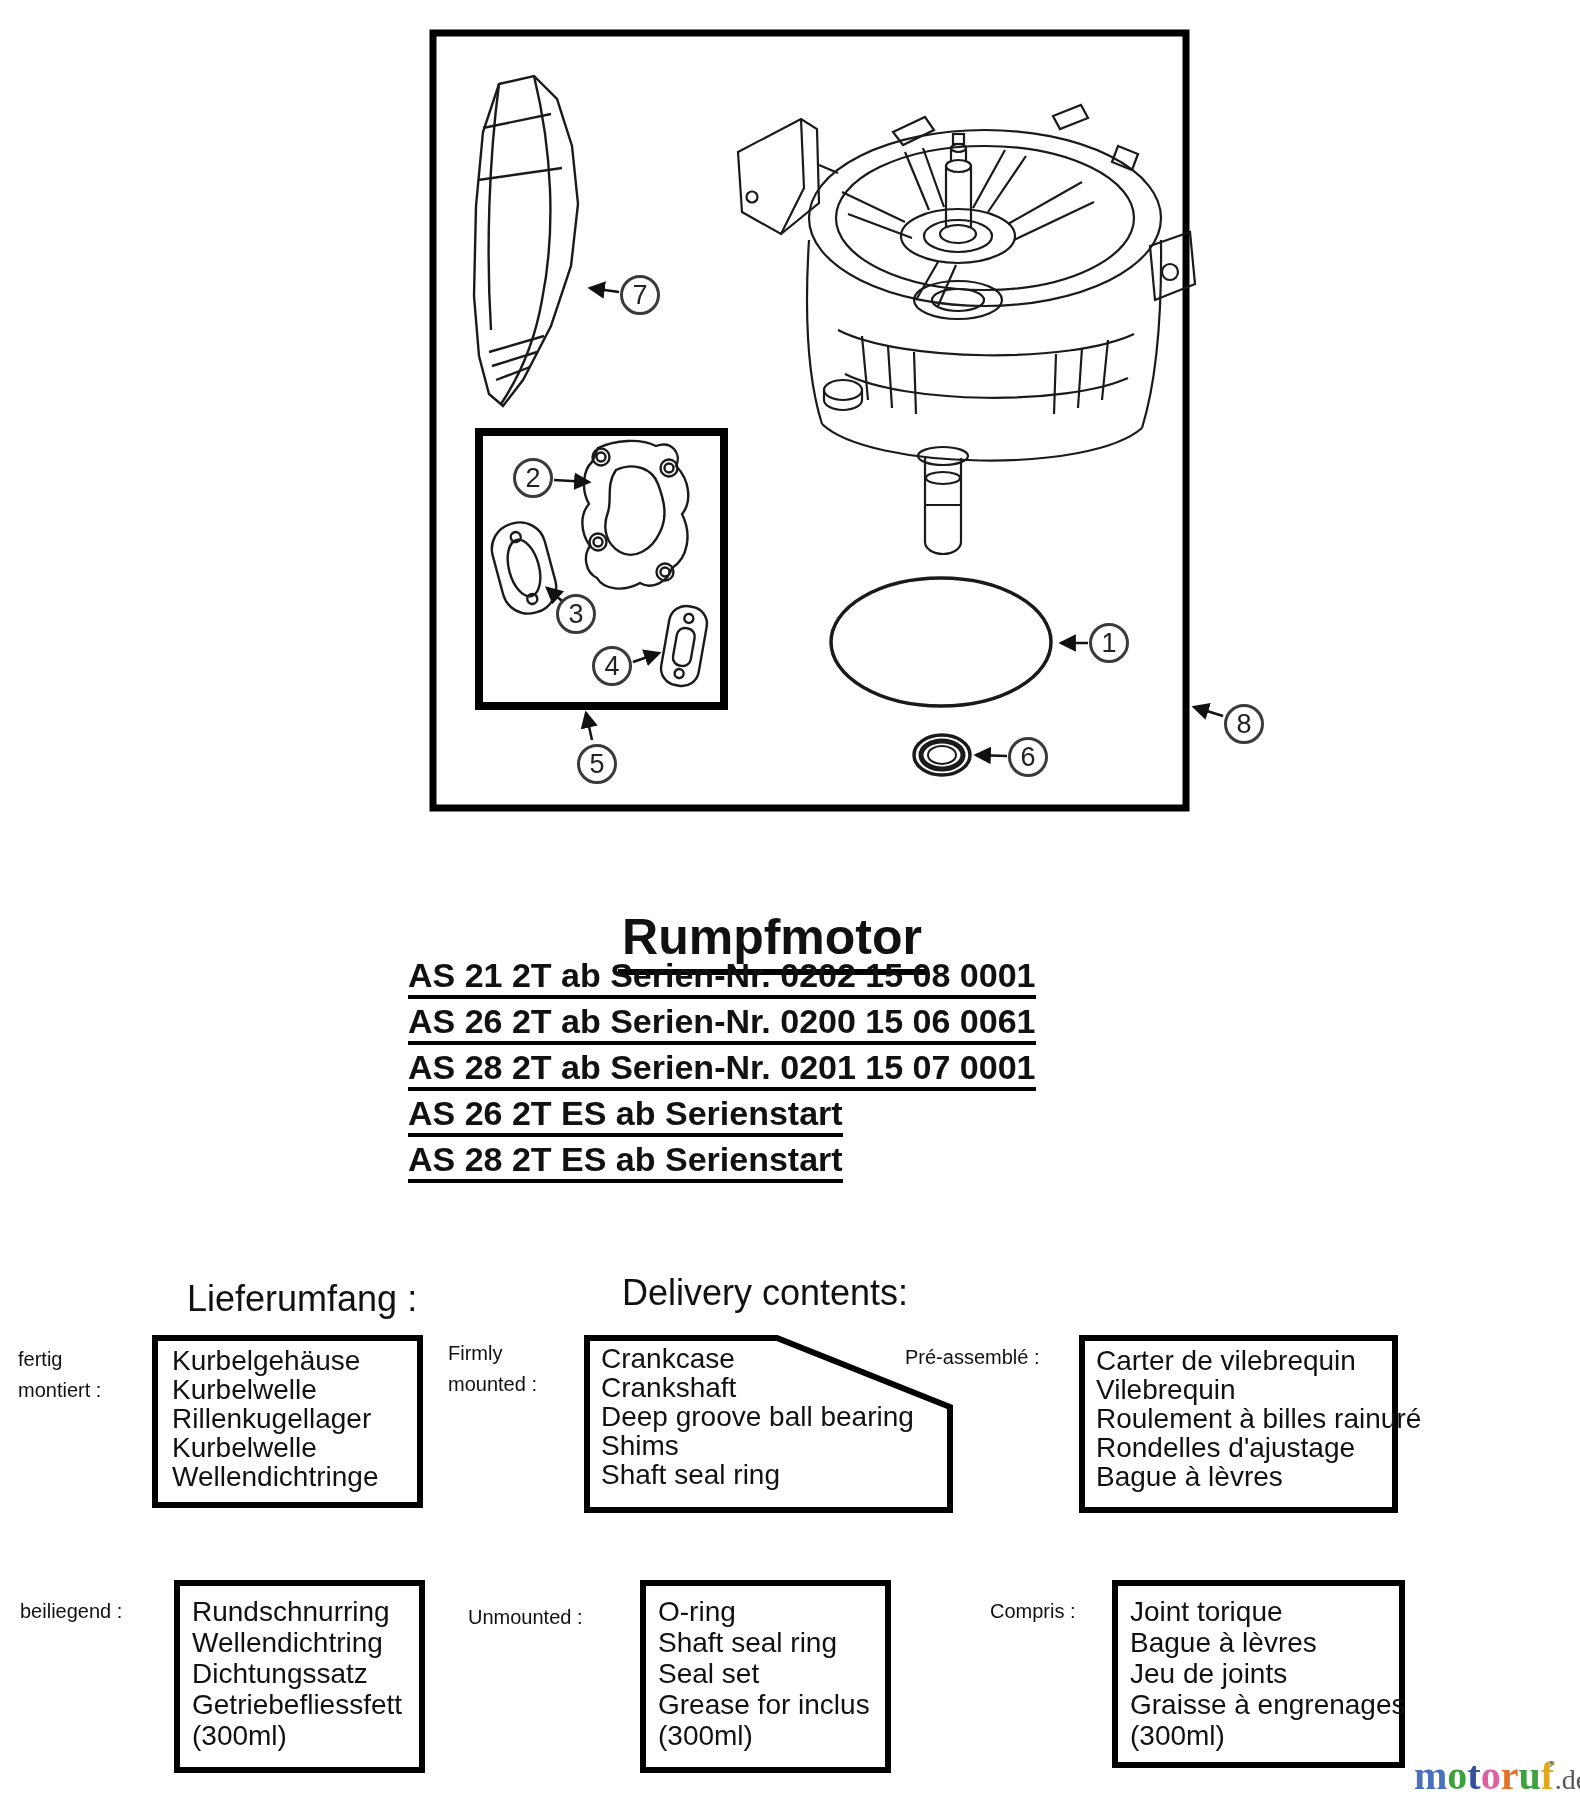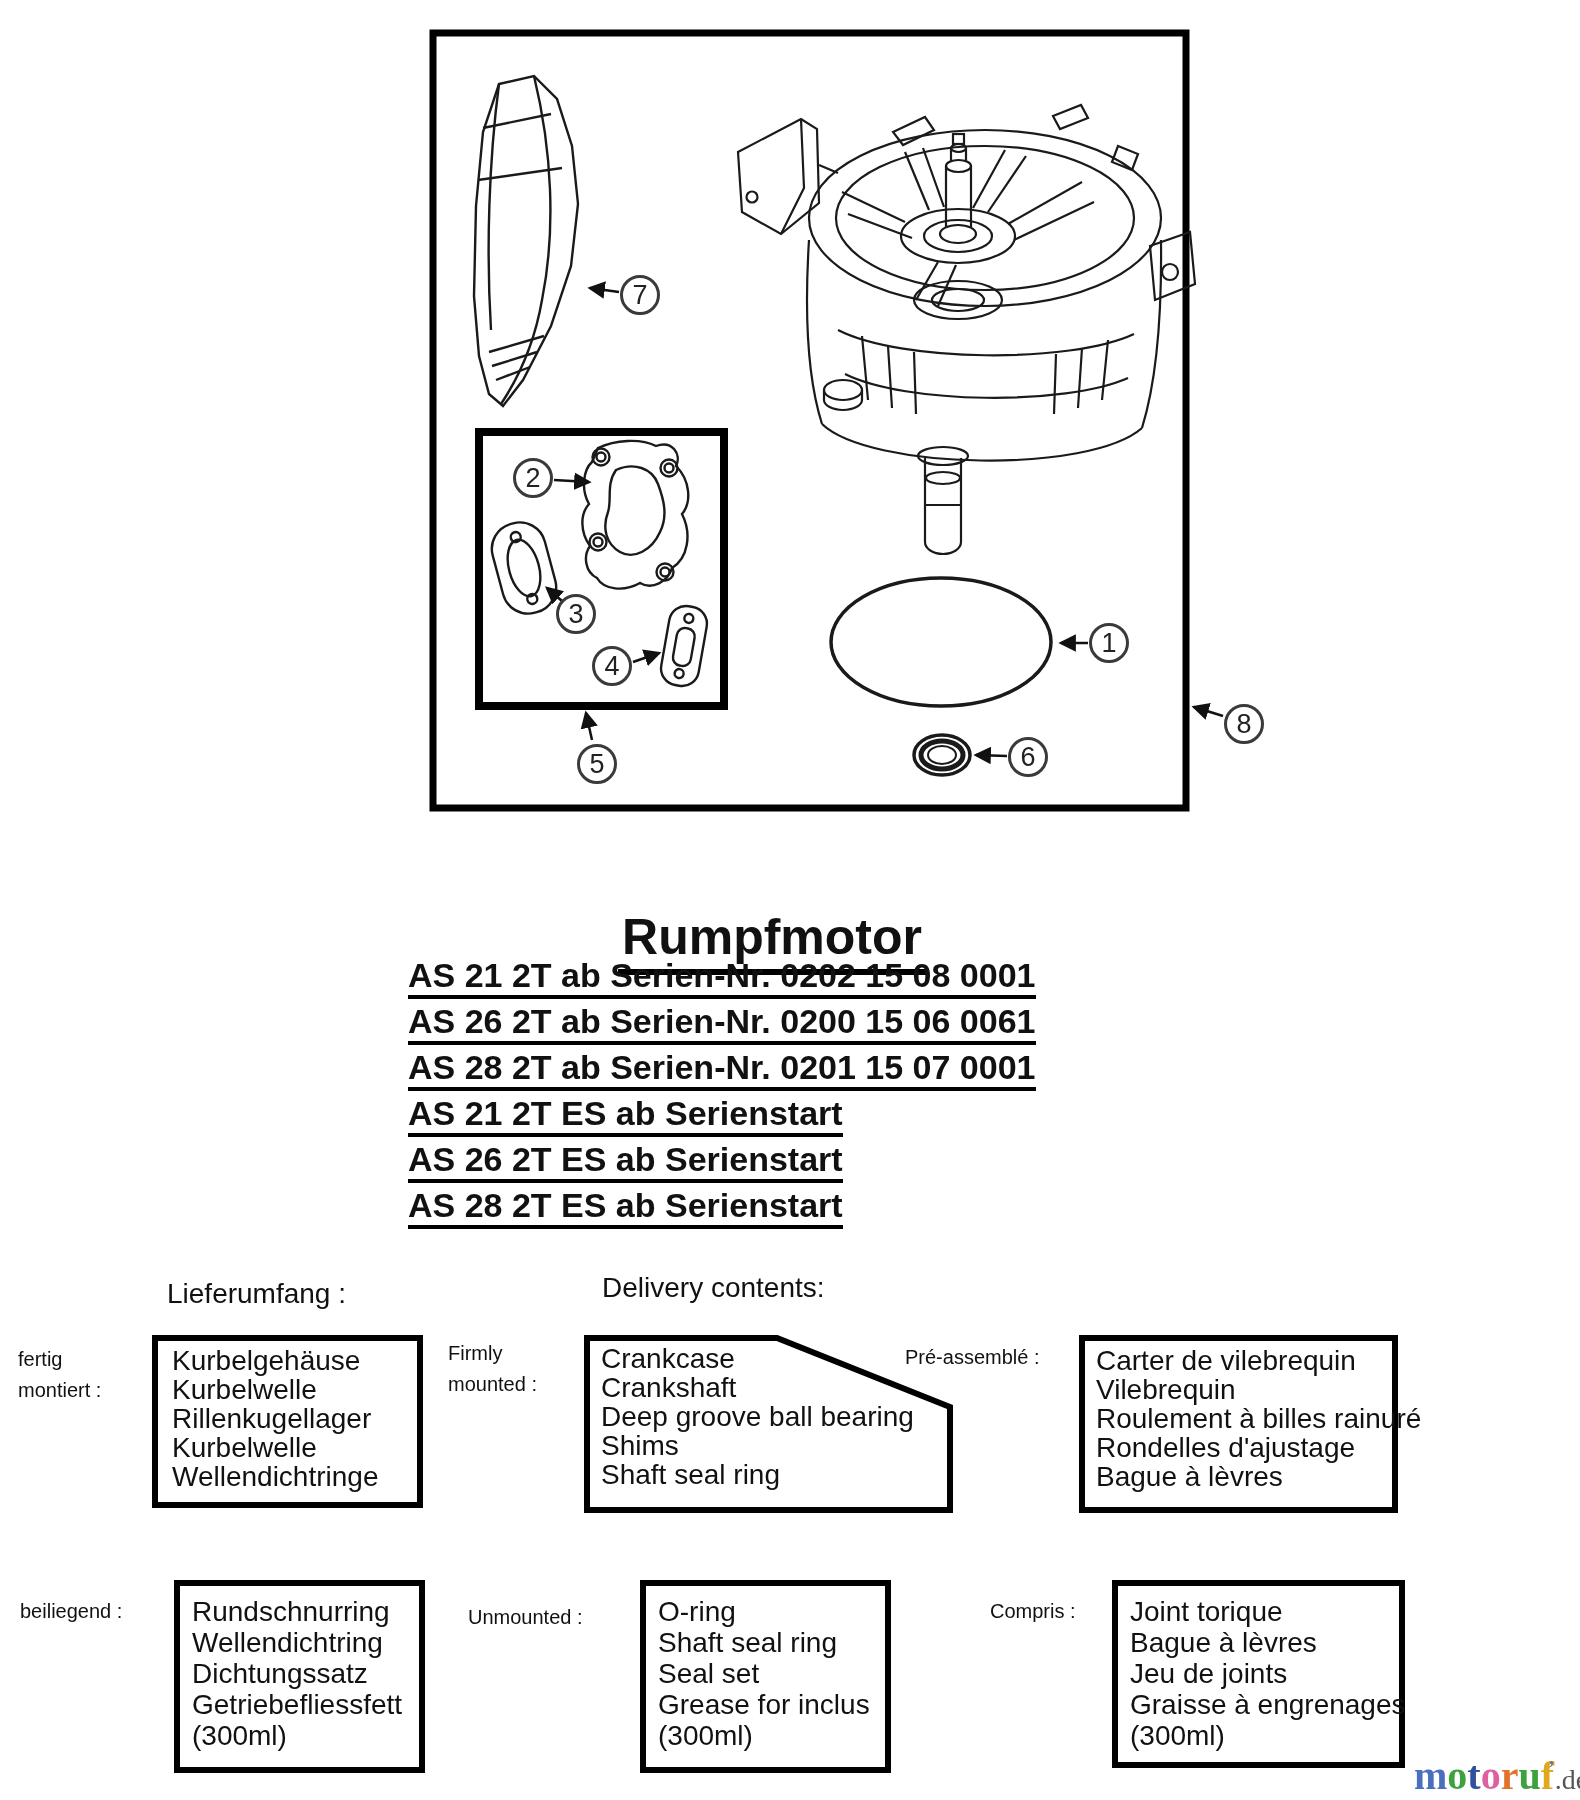--- a/index.html
+++ b/index.html
@@ -12,21 +12,21 @@
            font-size:27px;color:#222;box-sizing:border-box;}
 
   .page-title{position:absolute;top:874px;left:772px;transform:translateX(-50%);
               font-size:50px;font-weight:bold;white-space:nowrap;
               border-bottom:6px solid #000;padding:0 4px 3px 4px;}
 
   .models{position:absolute;left:408px;top:956px;}
   .model-line{display:table;font-size:34px;font-weight:bold;line-height:38px;white-space:nowrap;
               border-bottom:4px solid #000;margin-bottom:3px;padding-bottom:1px;}
 
-  .col-header{position:absolute;font-size:28px;white-space:nowrap;}
+  .col-header{position:absolute;font-size:36px;white-space:nowrap;margin-left:20px;}
   .side-label{position:absolute;font-size:20px;white-space:nowrap;line-height:31px;}
   .box-text{position:absolute;font-size:28px;white-space:nowrap;}
   .box-text.r1{line-height:29px;}
   .box-text.r2{line-height:31px;}
   .box-text div{white-space:nowrap;}
 
   .logo{position:absolute;left:1414px;top:1752px;font-family:"Liberation Serif", serif;
         font-weight:bold;font-size:40px;white-space:nowrap;letter-spacing:0;}
   .logo .suffix{font-size:28px;color:#555;font-weight:normal;}
   .logo .tick{font-size:20px;color:#777;vertical-align:super;margin-left:-6px;}
@@ -190,21 +190,20 @@
   <div class="callout" style="left:1224px;top:704px;">
       <span>8</span>
     </div>
 
   <h1 class="page-title">Rumpfmotor</h1>
 
   <div class="models">
     <div class="model-line">AS 21 2T ab Serien-Nr. 0202 15 08 0001</div>
     <div class="model-line">AS 26 2T ab Serien-Nr. 0200 15 06 0061</div>
     <div class="model-line">AS 28 2T ab Serien-Nr. 0201 15 07 0001</div>
-    <div class="model-line">AS 21 2T ES ab Serienstart</div>
     <div class="model-line">AS 26 2T ES ab Serienstart</div>
     <div class="model-line">AS 28 2T ES ab Serienstart</div>
   </div>
 
   <div class="col-header" style="left:167px;top:1278px;">Lieferumfang :</div>
   <div class="col-header" style="left:602px;top:1272px;">Delivery contents:</div>
 
   <div class="side-label" style="left:18px;top:1344px;">
     <div>fertig</div>
     <div>montiert :</div>

